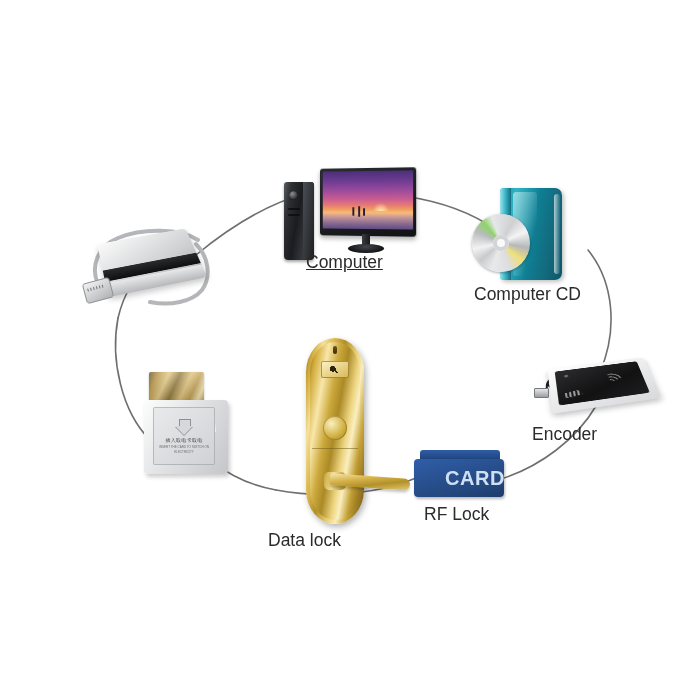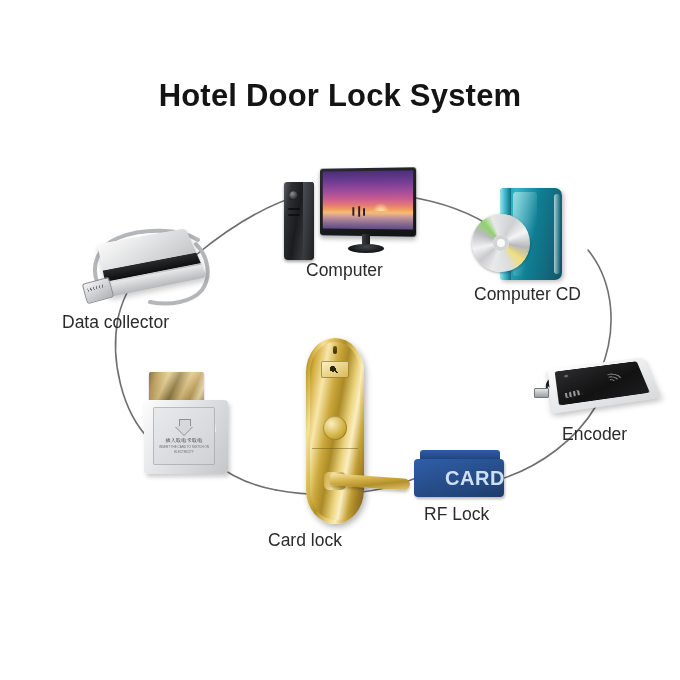--- a/index.html
+++ b/index.html
@@ -331,21 +331,20 @@
   }
 
   
   #loop{position:absolute;left:0;top:0;width:680px;height:680px;pointer-events:none;}
 </style>
 </head>
 <body>
 
 <div id="stage">
 
-  <div id="title">Hotel Door Lock System</div>
 
   <svg id="loop" viewBox="0 0 680 680">
     <g fill="none" stroke="#6f6f6f" stroke-width="1.6" stroke-linecap="round">
 
       <path d="M196,255 C236,222 272,202 308,193"></path>
 
       <path d="M404,196 C444,202 474,214 496,230"></path>
 
       <path d="M588,250 C614,282 618,330 600,372"></path>
 
@@ -370,21 +369,21 @@
         <div class="mon-sun"></div>
         <div class="mon-water"></div>
         <div class="sil" style="left:34%;top:62%;width:2px;height:9px"></div>
         <div class="sil" style="left:40%;top:60%;width:2px;height:11px"></div>
         <div class="sil" style="left:46%;top:63%;width:2px;height:8px"></div>
       </div>
     </div>
     <div class="mon-stand-neck"></div>
     <div class="mon-stand-base"></div>
   </div>
-  <div class="label" style="left:306px;top:260px;">Computer</div>
+  <div class="label" style="left:306px;top:252px;text-decoration:underline;">Computer</div>
 
   <div class="node" id="softwarecd">
     <div class="cd-case">
       <div class="cd-spine"></div>
       <div class="cd-gloss"></div>
       <div class="cd-edge"></div>
     </div>
     <div class="disc"></div>
   </div>
   <div class="label" style="left:474px;top:284px;">Computer CD</div>
@@ -399,36 +398,35 @@
         <div class="enc-logo"></div>
         <div class="enc-wave">
           <i></i>
             <i></i>
             <i></i>
         </div>
       </div>
     </div>
     <div class="enc-plug"></div>
   </div>
-  <div class="label" style="left:562px;top:424px;text-align:right;">Encoder</div>
+  <div class="label" style="left:532px;top:424px;text-align:right;">Encoder</div>
 
   <div class="node" id="datacollector">
     <svg class="dc-cable" viewBox="0 0 136 100">
       <path d="M14,62 C6,44 14,24 34,16 C58,6 96,6 114,18" fill="none" stroke="#b4b6b9" stroke-width="4" stroke-linecap="round"></path>
       <path d="M112,22 C124,34 128,54 118,68 C108,80 86,84 66,80" fill="none" stroke="#b4b6b9" stroke-width="4" stroke-linecap="round"></path>
     </svg>
     <div class="dc-body">
       <div class="dc-band"></div>
       <div class="dc-lip"></div>
     </div>
     <div class="dc-conn">
         <i></i>
       </div>
   </div>
-  <div class="label" style="left:62px;top:312px;">Data collector</div>
 
   <div class="node" id="switch">
     <div class="sw-card"></div>
     <div class="sw-plate">
       <div class="sw-slot"></div>
       <div class="sw-face">
         <div class="sw-arrow">
             <i></i>
             <b></b>
           </div>
@@ -443,21 +441,21 @@
     <div class="lk-plate">
       <div class="lk-inner"></div>
       <div class="lk-led"></div>
       <div class="lk-window"></div>
       <div class="lk-sensor"></div>
       <div class="lk-seam"></div>
       <div class="lk-handle-base"></div>
     </div>
     <div class="lk-handle"></div>
   </div>
-  <div class="label" style="left:268px;top:530px;">Card lock</div>
+  <div class="label" style="left:268px;top:530px;">Data lock</div>
 
   <div class="node" id="rfcard">
     <div class="rf-back"></div>
     <div class="rf-front">
       <span class="rf-text">CARD</span>
     </div>
   </div>
   <div class="label" style="left:424px;top:504px;">RF Lock</div>
 
 </div>

